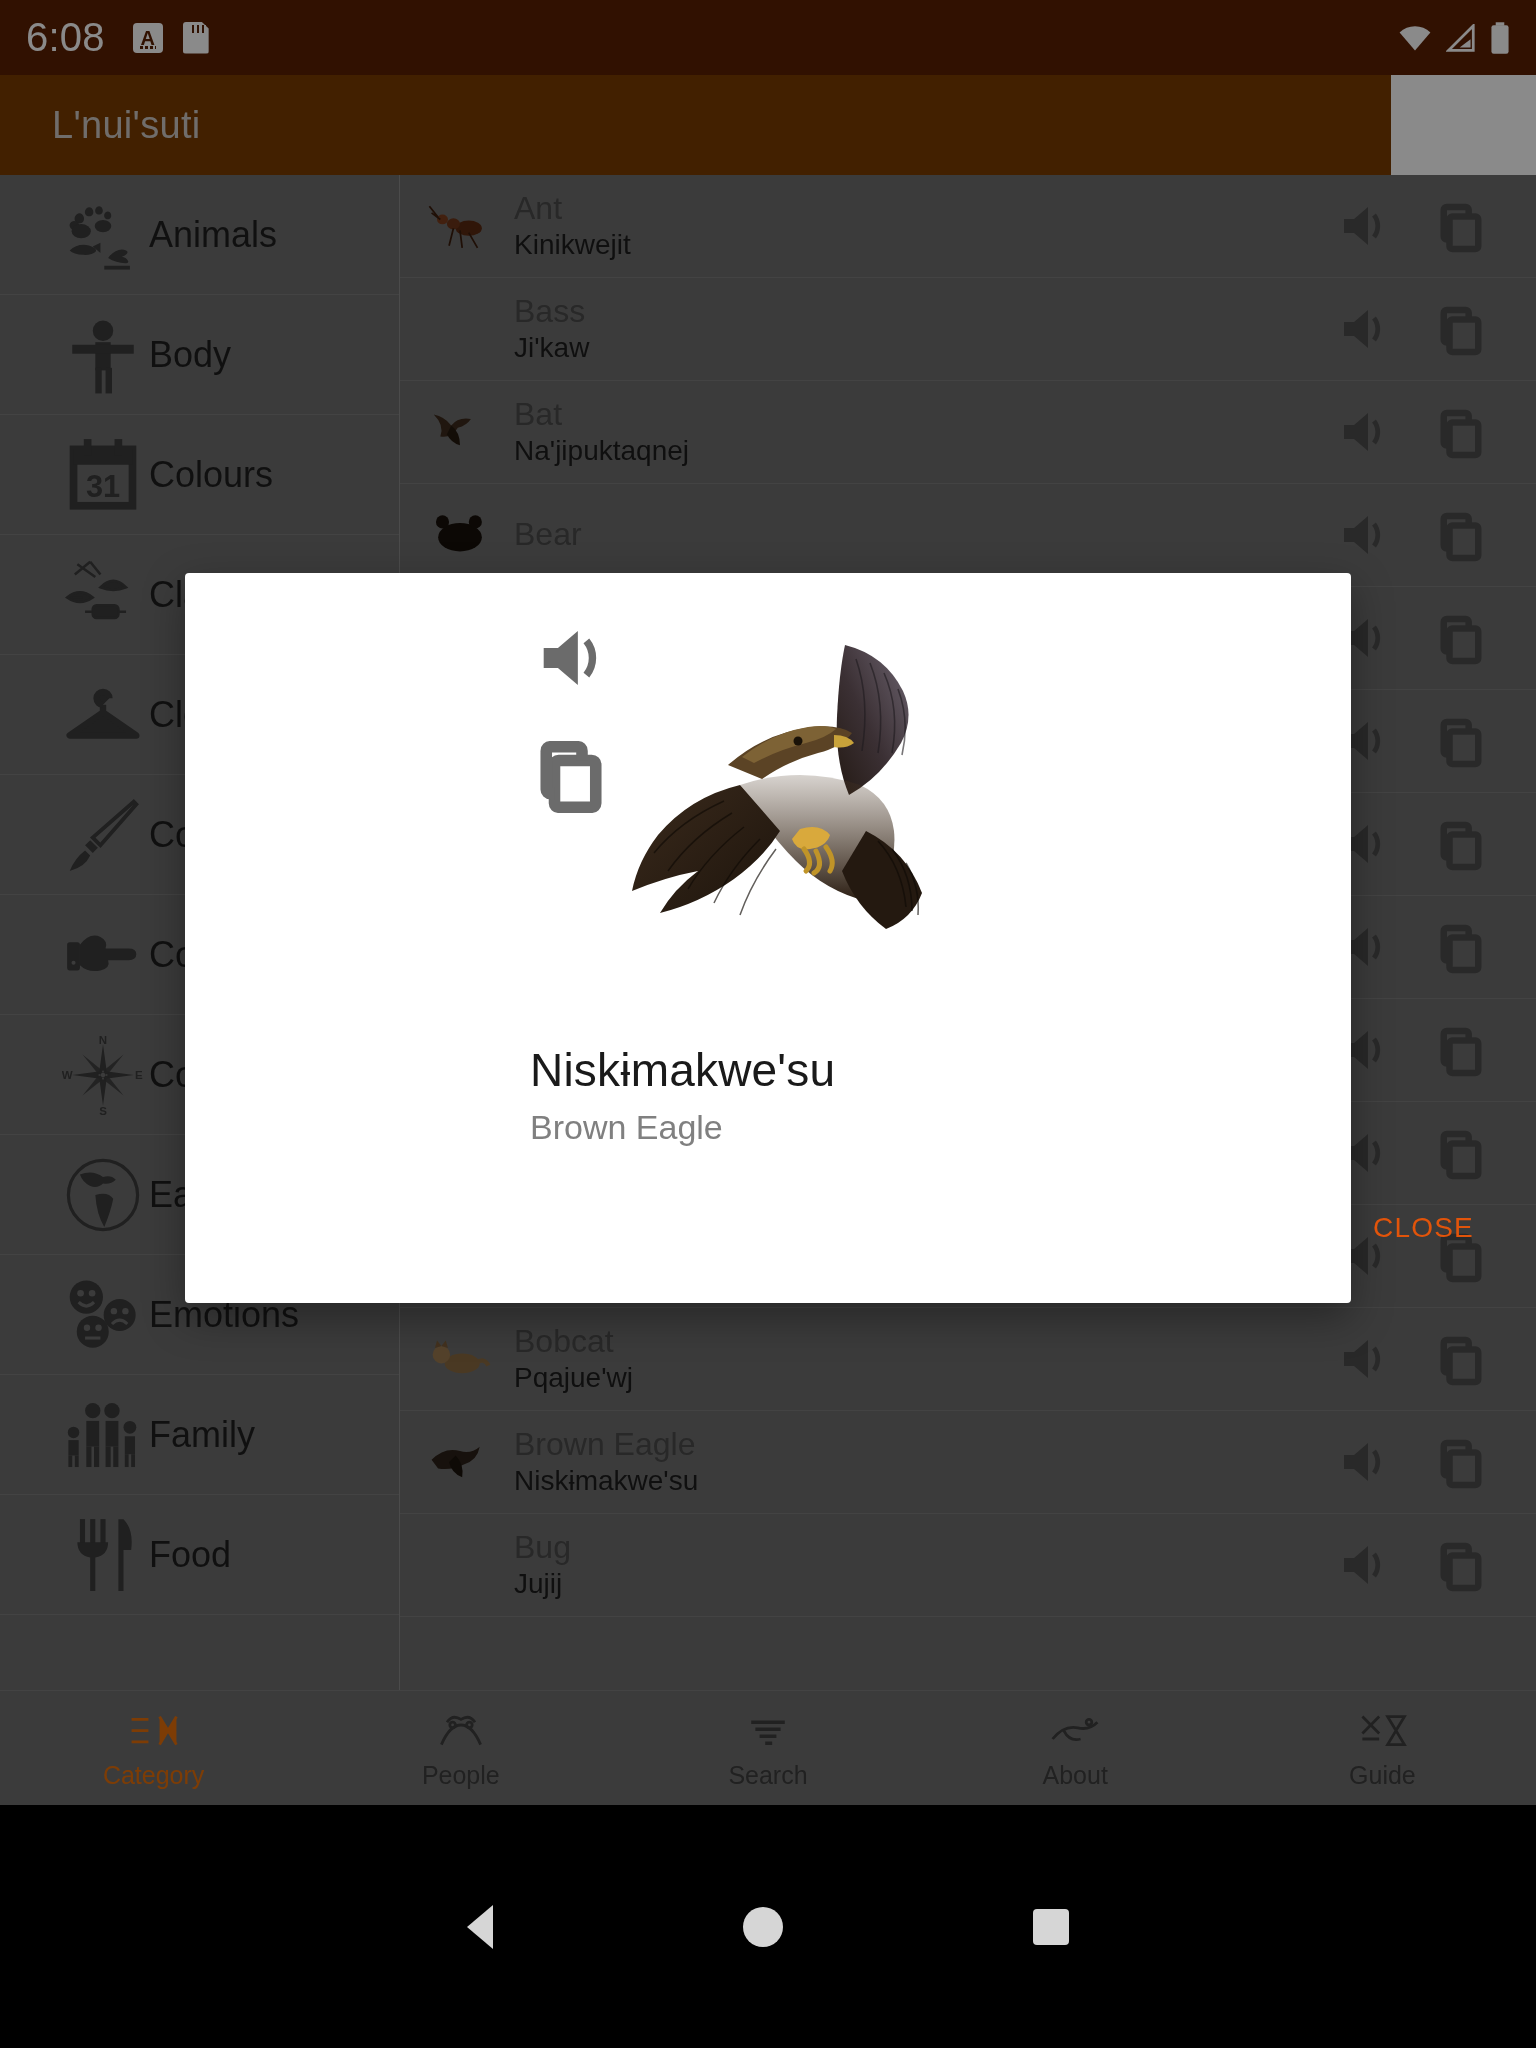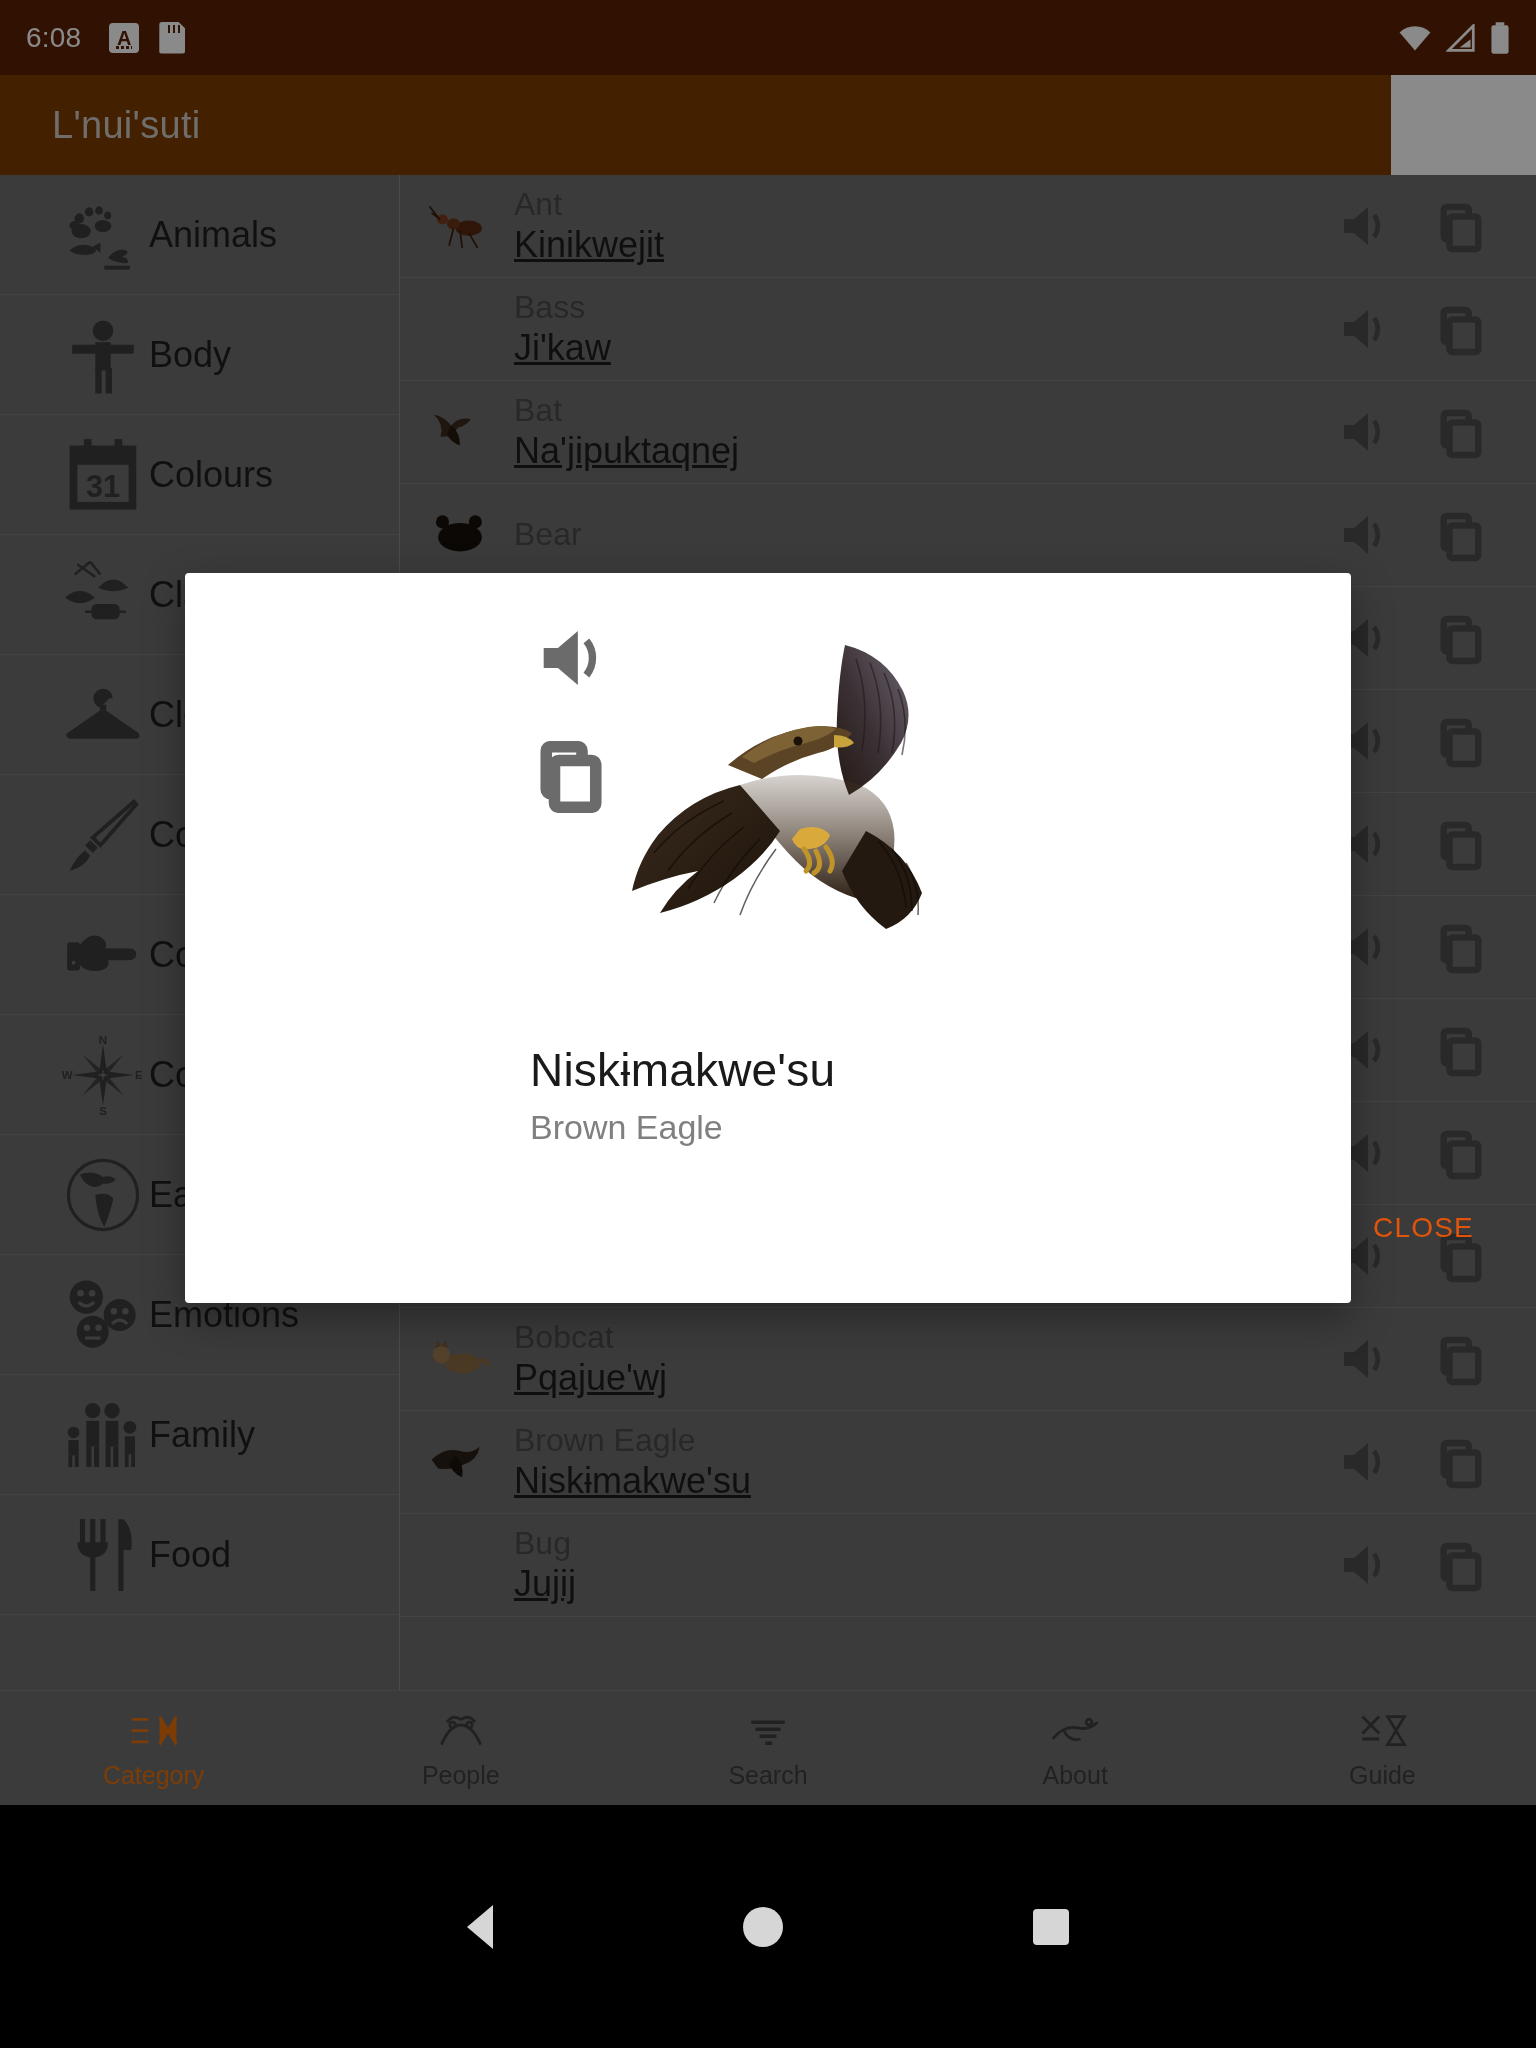--- a/index.html
+++ b/index.html
@@ -6,21 +6,21 @@
   html,body { width:1536px; height:2048px; background:#000; }
   body { font-family:"Liberation Sans","DejaVu Sans",sans-serif; -webkit-font-smoothing:antialiased; }
 
   #app { position:relative; width:1536px; height:2048px; overflow:hidden; background:#fff; }
 
   
   .statusbar {
     position:absolute; top:0; left:0; width:1536px; height:75px;
     background:#5C2003; display:flex; align-items:center; padding:0 26px;
   }
-  .sb-time { color:#ffffff; font-size:28px; letter-spacing:.2px; }
+  .sb-time { color:#ffffff; font-size:40px; letter-spacing:.2px; }
   .sb-left-icons { display:flex; align-items:center; gap:20px; margin-left:28px; }
   .sb-right { margin-left:auto; display:flex; align-items:center; gap:14px; }
   .icon-a {
     width:30px; height:30px; background:#fff; border-radius:4px; position:relative;
     color:#5C2003; font-size:20px; font-weight:bold; line-height:30px; text-align:center;
   }
   .icon-a::after{
     content:""; position:absolute; left:7px; bottom:4px; width:16px; height:3px;
     background:repeating-linear-gradient(to right,#5C2003 0 3px, transparent 3px 5px);
   }
@@ -55,21 +55,21 @@
   .side-label { font-size:36px; color:#1f1f1f; }
 
   .list { flex:1; background:#6e6e6e; }
   .row {
     height:103px; display:flex; align-items:center; border-bottom:1px solid #7d7d7d; padding-left:20px;
   }
   .row-thumb { width:80px; height:70px; display:flex; align-items:center; justify-content:center; }
   .row-thumb svg { width:70px; height:62px; }
   .row-text { flex:1; padding-left:14px; }
   .row-en { font-size:32px; color:#4a4a4a; line-height:1.18; }
-  .row-mi { font-size:36px; color:#1d1d1d; line-height:1.2;text-decoration:underline; }
+  .row-mi { font-size:28px; color:#1d1d1d; line-height:1.2; }
   .row-actions { display:flex; align-items:center; gap:46px; padding-right:46px; }
   .act { width:52px; height:46px; position:relative; }
 
   
   .sp svg { width:52px; height:46px; fill:#4d4d4d; }
   .cp svg { width:46px; height:50px; fill:none; stroke:#4d4d4d; stroke-width:3.4; }
 
   
   .tabs {
     position:absolute; top:1690px; left:0; width:1536px; height:115px;

